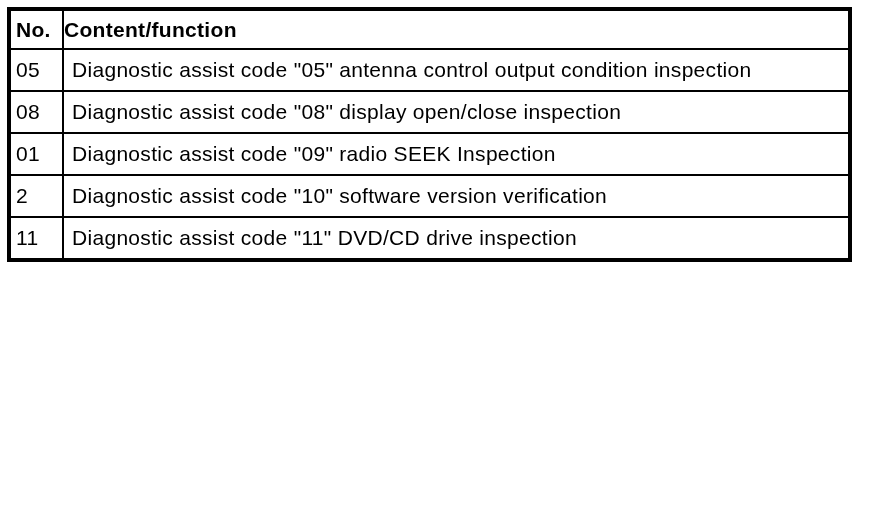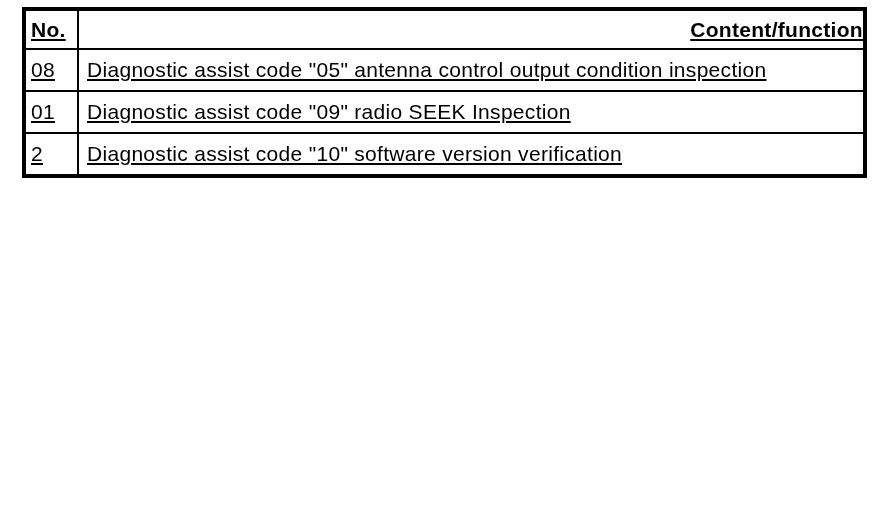--- a/index.html
+++ b/index.html
@@ -15,27 +15,26 @@
     overflow: hidden;
   }
   .page {
     position: relative;
     width: 880px;
     height: 522px;
     background: #ffffff;
   }
   table.diag-table {
     position: absolute;
-    left: 22px;
+    left: 7px;
     top: 7px;
     width: 845px;
     border-collapse: collapse;
     table-layout: fixed;
     background: #ffffff;
-    text-decoration: underline;
   }
   table.diag-table, 
   table.diag-table th,
   table.diag-table td {
     border: 2px solid #000000;
   }
   table.diag-table {
     border-width: 4px;
   }
   th, td {
@@ -56,46 +55,54 @@
   }
   .col-no {
     width: 46px;
   }
   th.col-no,
   td.cell-no {
     text-align: left;
     padding-left: 5px;
   }
   th.col-content {
-    text-align: right;
+    text-align: left;
   }
   td.cell-content {
     text-align: left;
     padding-left: 8px;
   }
 </style>
 </head>
 <body>
 
 <div class="page">
   <table class="diag-table">
     <thead>
       <tr>
         <th class="col-no">No.</th>
         <th class="col-content">Content/function</th>
       </tr>
     </thead>
     <tbody>
       <tr>
+        <td class="cell-no">05</td>
+        <td class="cell-content">Diagnostic assist code "05" antenna control output condition inspection</td>
+      </tr>
+      <tr>
         <td class="cell-no">08</td>
-        <td class="cell-content">Diagnostic assist code "05" antenna control output condition inspection</td>
+        <td class="cell-content">Diagnostic assist code "08" display open/close inspection</td>
       </tr>
       <tr>
         <td class="cell-no">01</td>
         <td class="cell-content">Diagnostic assist code "09" radio SEEK Inspection</td>
       </tr>
       <tr>
         <td class="cell-no">2</td>
         <td class="cell-content">Diagnostic assist code "10" software version verification</td>
       </tr>
+      <tr>
+        <td class="cell-no">11</td>
+        <td class="cell-content">Diagnostic assist code "11" DVD/CD drive inspection</td>
+      </tr>
     </tbody>
   </table>
 </div>
 
 </body></html>

